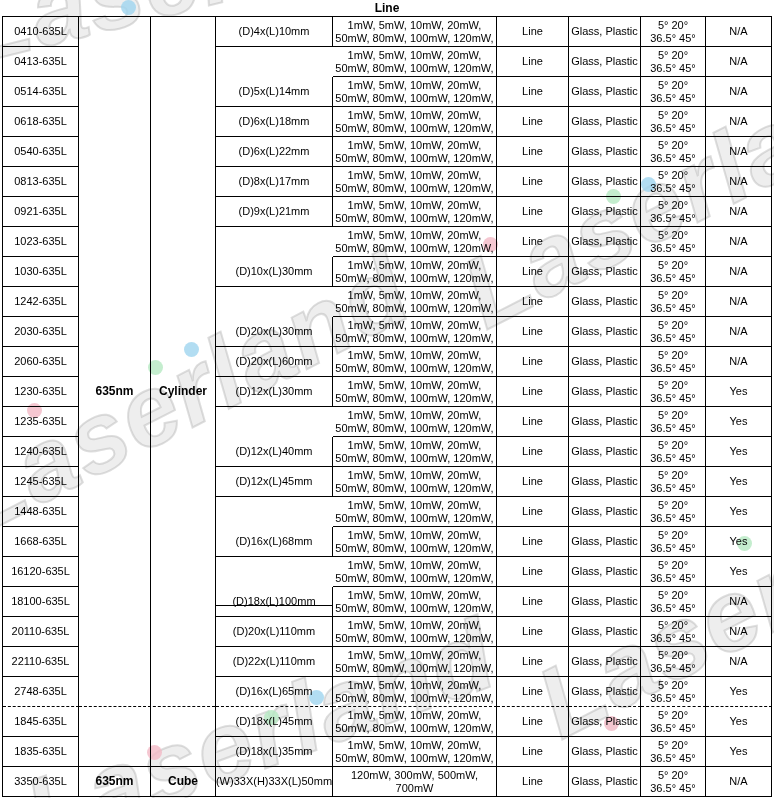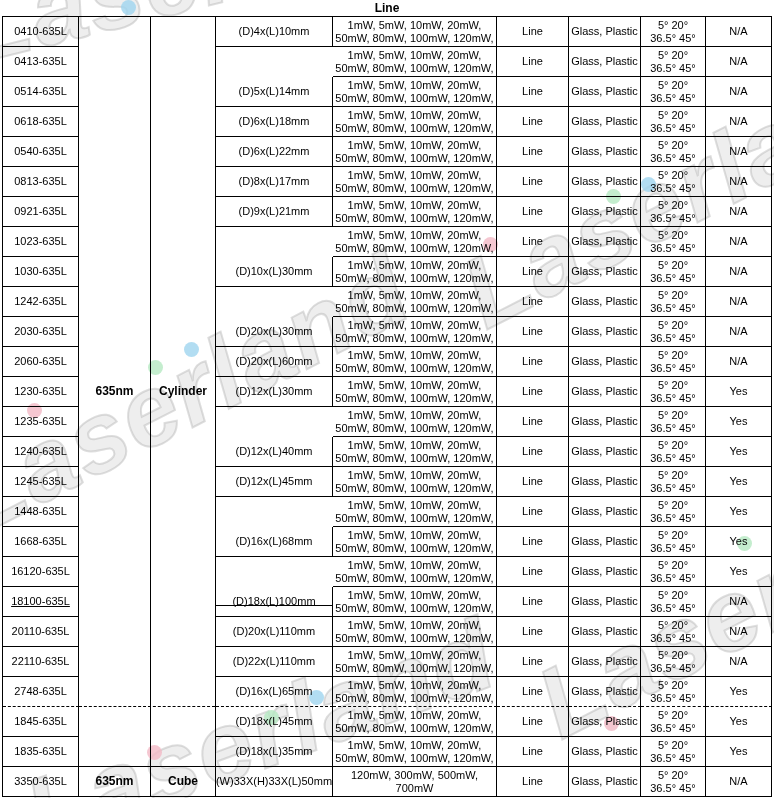--- a/index.html
+++ b/index.html
@@ -315,21 +315,21 @@
         <div>1mW, 5mW, 10mW, 20mW,</div>
         <div>50mW, 80mW, 100mW, 120mW,</div>
       </div>
       <div class="c" style="grid-area: 19 / 6;">Line</div>
       <div class="c" style="grid-area: 19 / 7;">Glass, Plastic</div>
       <div class="c" style="grid-area: 19 / 8;">
         <div>5° 20°</div>
         <div>36.5° 45°</div>
       </div>
       <div class="c" style="grid-area: 19 / 9;">Yes</div>
-      <div class="c" style="grid-area: 20 / 1; text-decoration: underline;">18100-635L</div>
+      <div class="c" style="grid-area: 20 / 1;">18100-635L</div>
       <div class="c" style="grid-area: 20 / 4;">(D)18x(L)100mm</div>
       <div class="c" style="grid-area: 20 / 5;">
         <div>1mW, 5mW, 10mW, 20mW,</div>
         <div>50mW, 80mW, 100mW, 120mW,</div>
       </div>
       <div class="c" style="grid-area: 20 / 6;">Line</div>
       <div class="c" style="grid-area: 20 / 7;">Glass, Plastic</div>
       <div class="c" style="grid-area: 20 / 8;">
         <div>5° 20°</div>
         <div>36.5° 45°</div>

